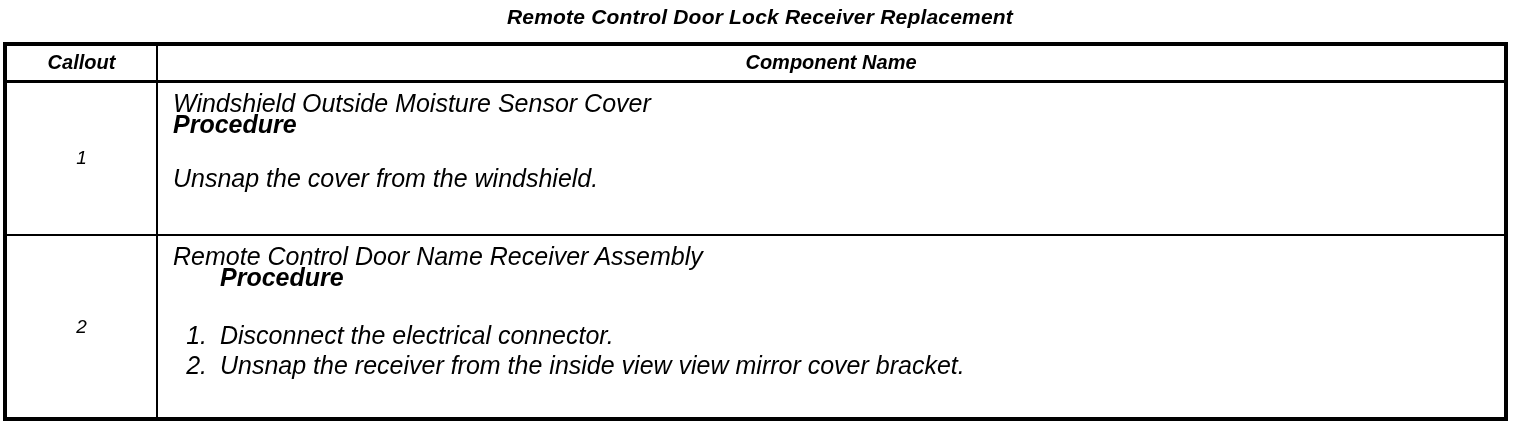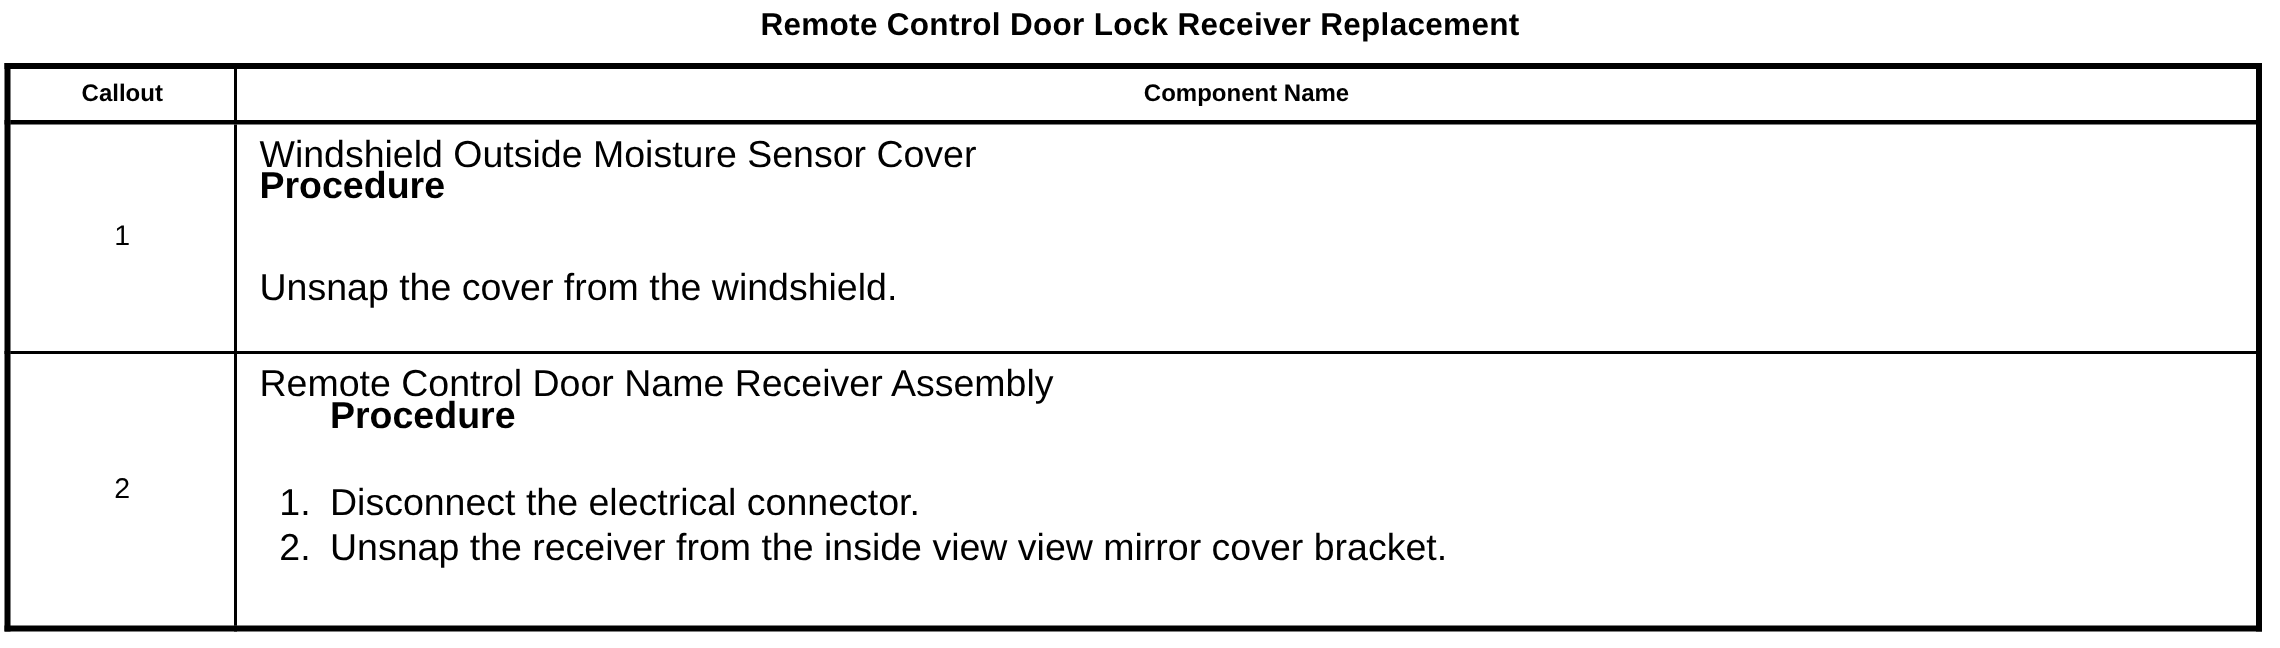--- a/index.html
+++ b/index.html
@@ -11,20 +11,21 @@
     height: 432px;
     overflow: hidden;
     font-family: "Liberation Sans", "DejaVu Sans", sans-serif;
     color: #000000;
   }
   .page {
     position: relative;
     width: 1520px;
     height: 432px;
     background: #ffffff;
+    font-style: italic;
   }
   .doc-title {
     position: absolute;
     top: 5px;
     left: 0;
     width: 100%;
     text-align: center;
     font-size: 21px;
     font-weight: bold;
     letter-spacing: 0.2px;
@@ -45,42 +46,42 @@
     border: 2px solid #000000;
     font-size: 25px;
     background: #ffffff;
   }
   .callout-table thead th {
     border-bottom: 3px solid #000000;
     height: 37px;
     text-align: center;
     vertical-align: middle;
     font-weight: bold;
-    font-size: 16px;
+    font-size: 20px;
     padding: 0;
   }
   td.callout-cell {
     text-align: center;
     vertical-align: middle;
     font-size: 19px;
     padding: 0;
   }
   td.component-cell {
     vertical-align: top;
     padding: 8px 10px 12px 15px;
   }
   .row-1 { height: 154px; }
   .row-2 { height: 184px; }
   .component-cell p { margin: 0; line-height: 21px; }
   p.component-name { margin-top: 2px; }
   p.procedure-label {
     font-weight: bold;
   }
   p.procedure-label.indented { margin-left: 47px; }
-  p.instruction { margin-top: 47px; }
+  p.instruction { margin-top: 33px; }
   ol.steps {
     margin: 32px 0 0 0;
     padding-left: 41px;
   }
   ol.steps li {
     line-height: 30px;
     padding-left: 6px;
   }
 </style>
 </head>

